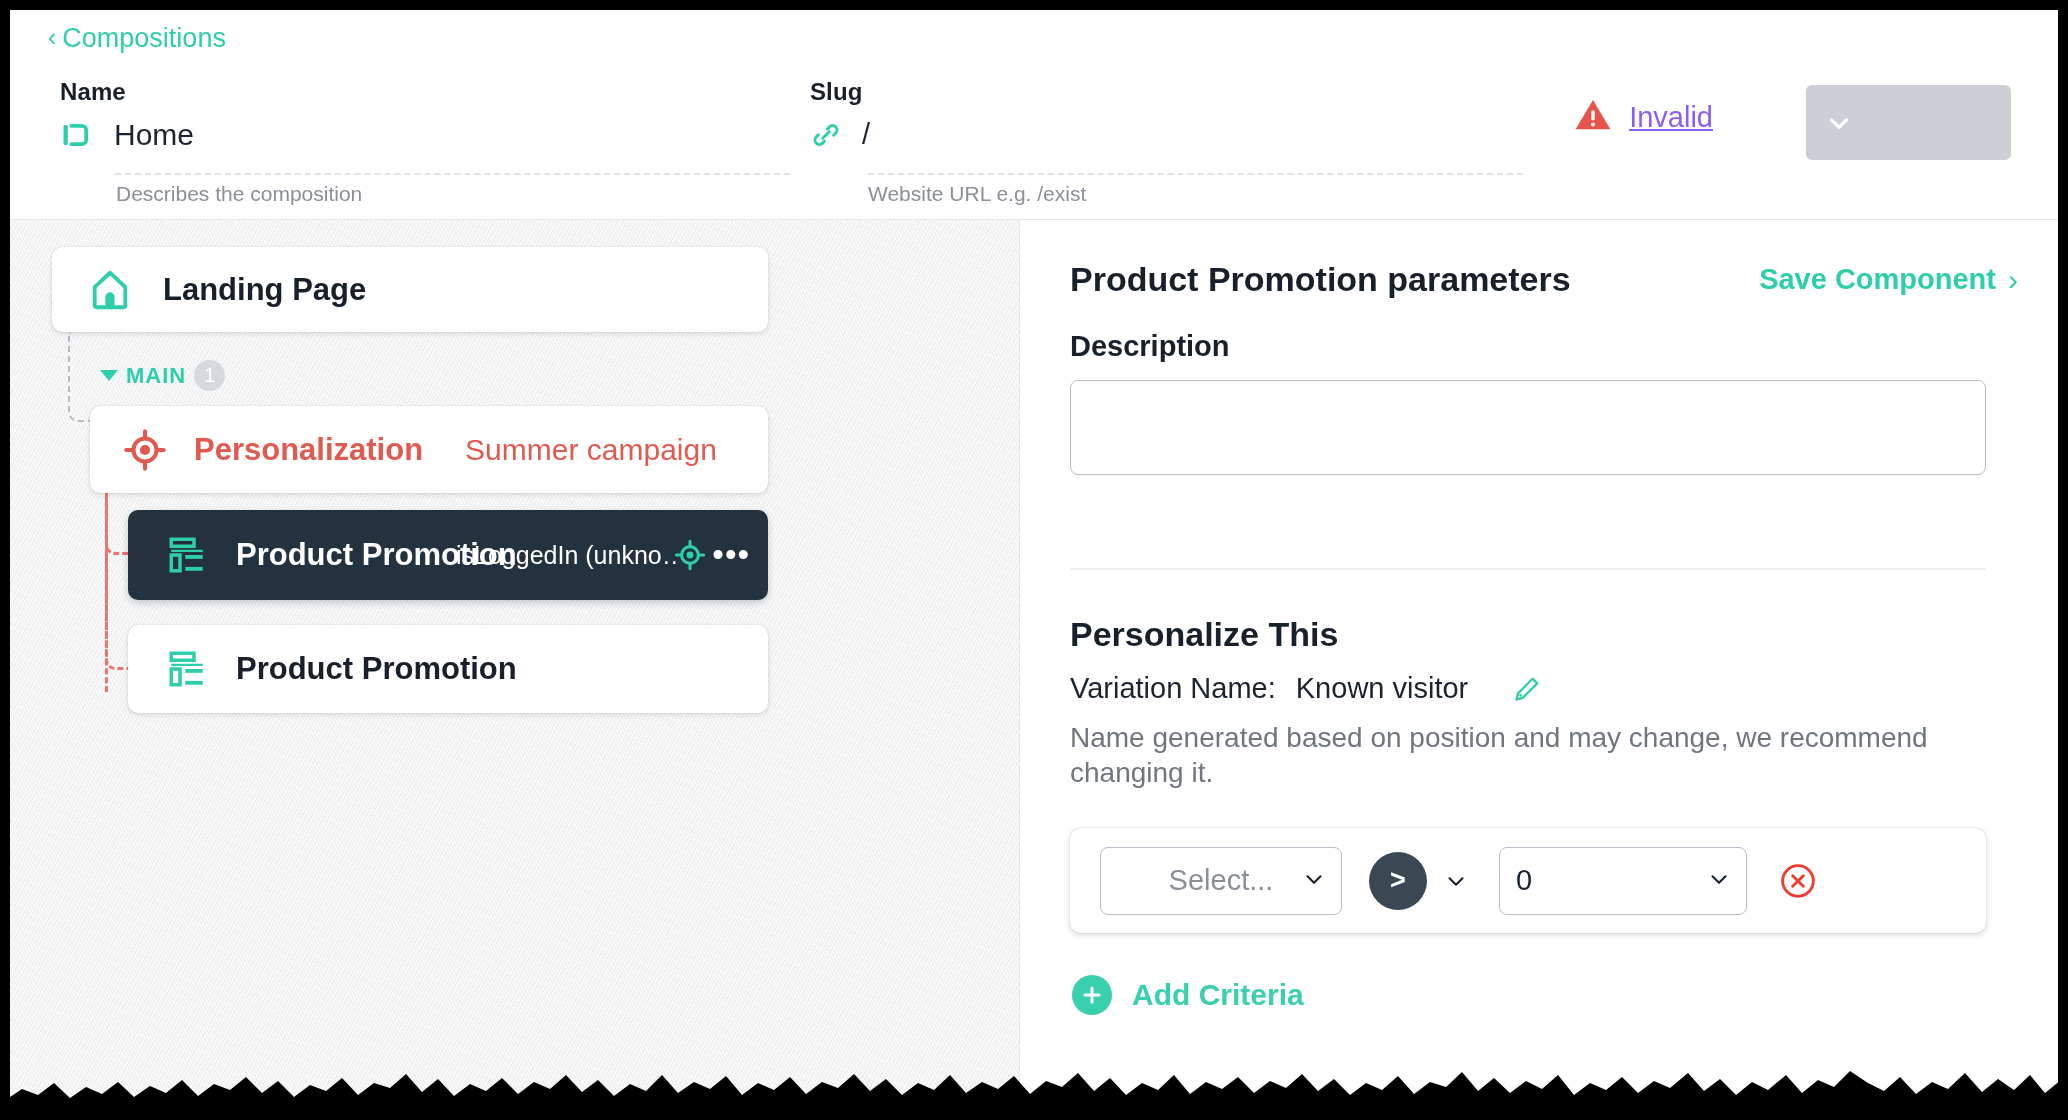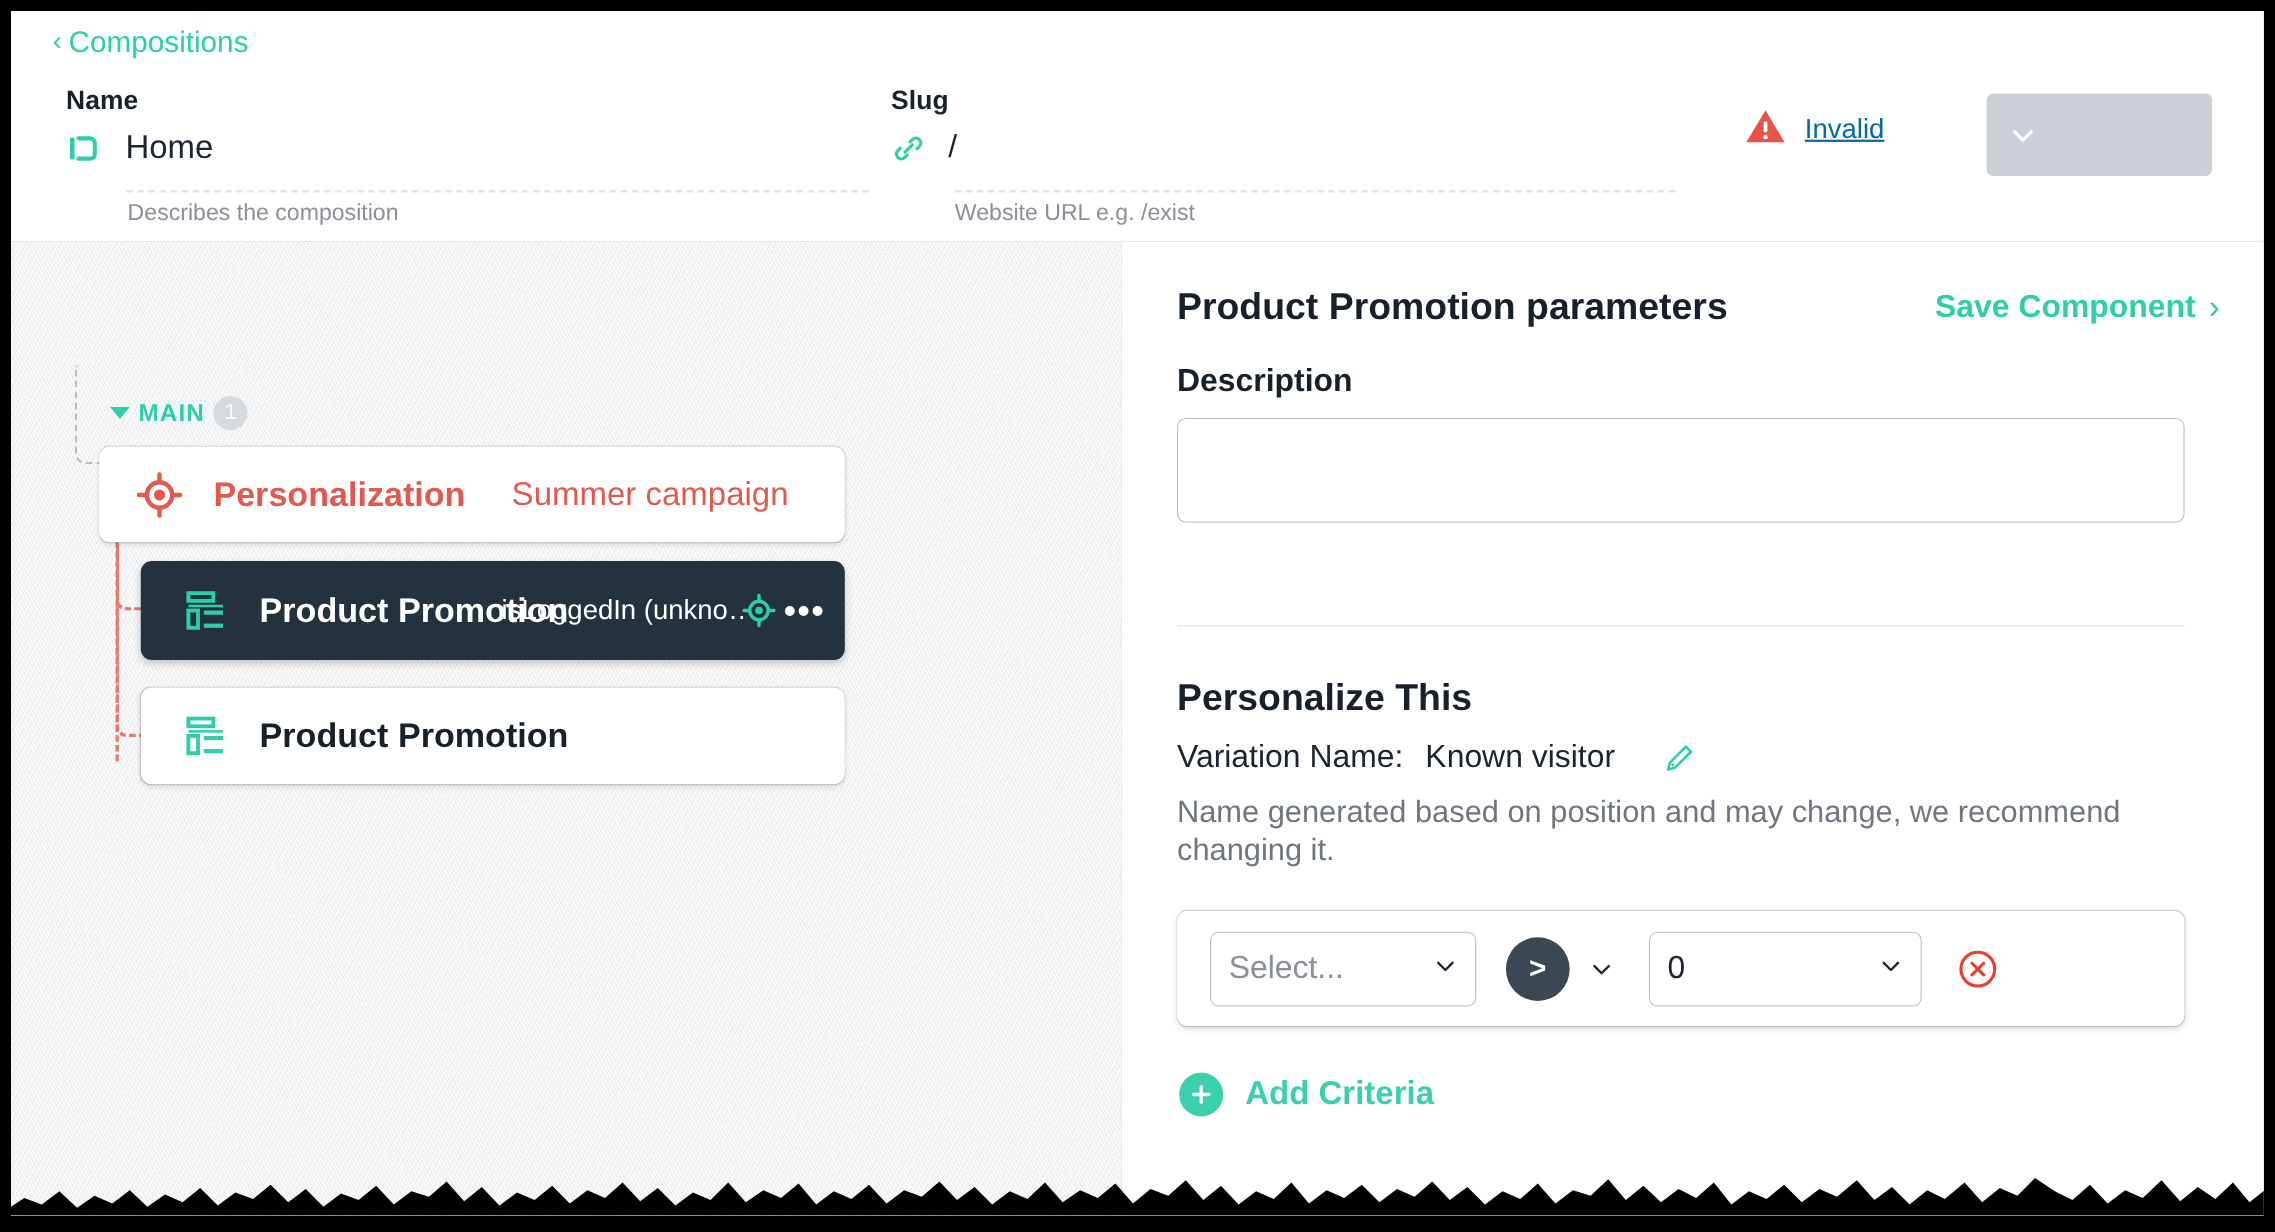--- a/index.html
+++ b/index.html
@@ -86,22 +86,22 @@
   .link-icon { display:flex; }
 
   
   #invalid {
     position: absolute;
     right: 345px; top: 86px;
     display: flex; align-items: center; gap: 16px;
     cursor: pointer;
   }
   #invalid .label {
-    font-size: 25px;
-    color: #0369a1;
+    font-size: 29px;
+    color: #8b5cf6;
     text-decoration: underline;
   }
   #savegroup {
     position: absolute;
     right: 47px; top: 75px;
     display: flex;
     width: 205px; height: 75px;
     border-radius: 6px;
     overflow: hidden;
     background: #ccd0d6;
@@ -307,21 +307,21 @@
     border: 1px solid #b6bec9;
     border-radius: 8px;
     background: #ffffff;
     display: flex; align-items: center;
     padding: 0 16px;
     cursor: pointer;
   }
   .select-box .val { font-size: 29px; color: #1b2532; }
   .select-box .val.placeholder { color: #8a8f98; }
   .select-box .caret { position: absolute; right: 14px; }
-  #sel-left { width: 242px; }
+  #sel-left { width: 242px; justify-content: center; }
   #sel-right { width: 248px; margin-left: 30px; }
 
   #op-pill {
     width: 58px; height: 58px; border-radius: 50%;
     background: #3b4753;
     margin-left: 27px;
     display: flex; align-items: center; justify-content: center;
     color: #ffffff; font-size: 27px; font-weight: bold;
     cursor: pointer;
   }
@@ -427,20 +427,29 @@
 
   <div id="body">
 
     <div id="left-panel">
 
       <div class="connector" id="conn-main"></div>
       <div class="connector" id="conn-child-vert"></div>
       <div class="connector" id="conn-child-1"></div>
       <div class="connector" id="conn-child-2"></div>
 
+      <div class="tree-card" id="card-landing">
+        <span class="icon">
+          <svg width="46" height="46" viewBox="0 0 24 24" fill="none" stroke="#2ecfa8" stroke-width="2" stroke-linejoin="round">
+            <path d="M4 10.5L12 3l8 7.5V20a1 1 0 0 1-1 1H5a1 1 0 0 1-1-1z"></path>
+            <path d="M9.6 21v-5.4a2.4 2.4 0 0 1 4.8 0V21z" fill="#2ecfa8" stroke="none"></path>
+          </svg>
+        </span>
+        <span class="title">Landing Page</span>
+      </div>
 
       <div id="main-group">
         <span class="tri"></span>
         <span class="main-label">MAIN</span>
         <span class="badge">1</span>
       </div>
 
       <div class="tree-card" id="card-personalization">
         <span class="icon">
           <svg width="42" height="42" viewBox="0 0 24 24">

